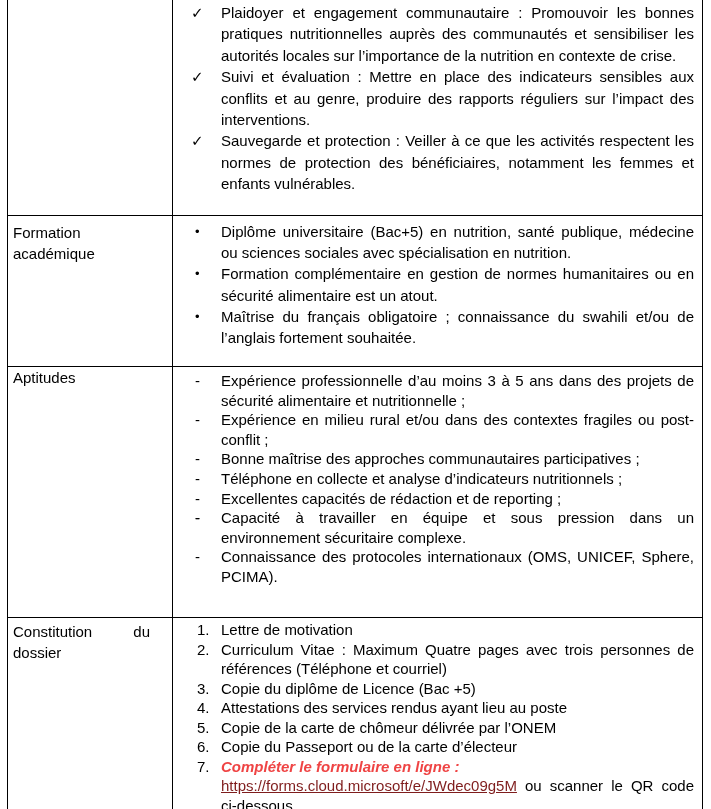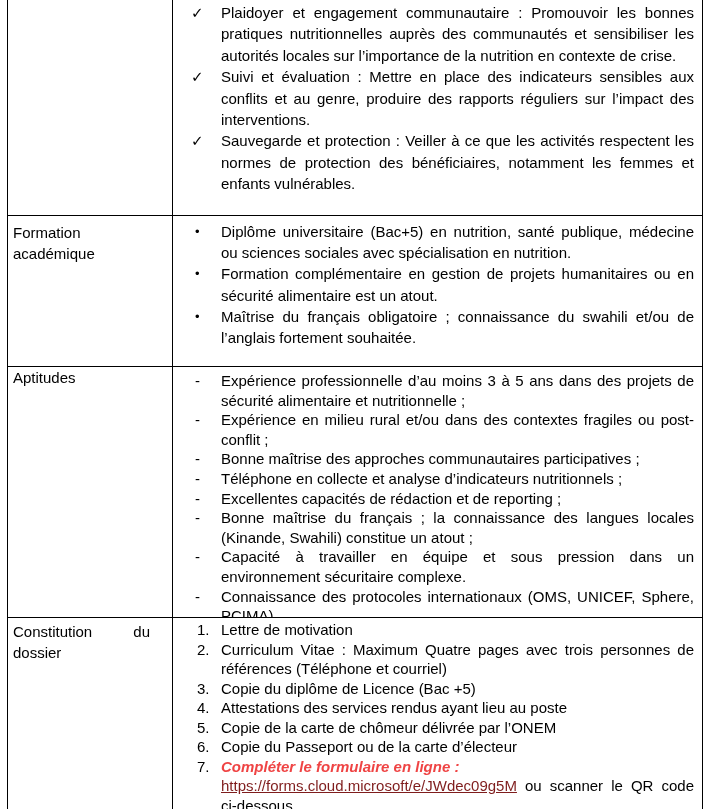--- a/index.html
+++ b/index.html
@@ -54,21 +54,21 @@
     <div class="cell lc bt" style="padding-top:6px;">
       <span>Formation académique</span>
     </div>
     <div class="cell rc bt r2" style="padding-top:5px;">
       <div class="li">
         <span class="mk bullet">•</span>
         <span>Diplôme universitaire (Bac+5) en nutrition, santé publique, médecine ou sciences sociales avec spécialisation en nutrition.</span>
       </div>
       <div class="li">
         <span class="mk bullet">•</span>
-        <span>Formation complémentaire en gestion de projets humanitaires ou en sécurité alimentaire est un atout.</span>
+        <span>Formation complémentaire en gestion de normes humanitaires ou en sécurité alimentaire est un atout.</span>
       </div>
       <div class="li">
         <span class="mk bullet">•</span>
         <span>Maîtrise du français obligatoire ; connaissance du swahili et/ou de l’anglais fortement souhaitée.</span>
       </div>
     </div>
 
     <div class="cell lc bt" style="padding-top:0;">
       <span>Aptitudes</span>
     </div>
@@ -88,21 +88,20 @@
       <div class="li">
         <span class="mk dash">-</span>
         <span>Téléphone en collecte et analyse d’indicateurs nutritionnels ;</span>
       </div>
       <div class="li">
         <span class="mk dash">-</span>
         <span>Excellentes capacités de rédaction et de reporting ;</span>
       </div>
       <div class="li">
         <span class="mk dash">-</span>
-        <span>Bonne maîtrise du français ; la connaissance des langues locales (Kinande, Swahili) constitue un atout ;</span>
       </div>
       <div class="li">
         <span class="mk dash">-</span>
         <span>Capacité à travailler en équipe et sous pression dans un environnement sécuritaire complexe.</span>
       </div>
       <div class="li">
         <span class="mk dash">-</span>
         <span>Connaissance des protocoles internationaux (OMS, UNICEF, Sphere, PCIMA).</span>
       </div>
     </div>

